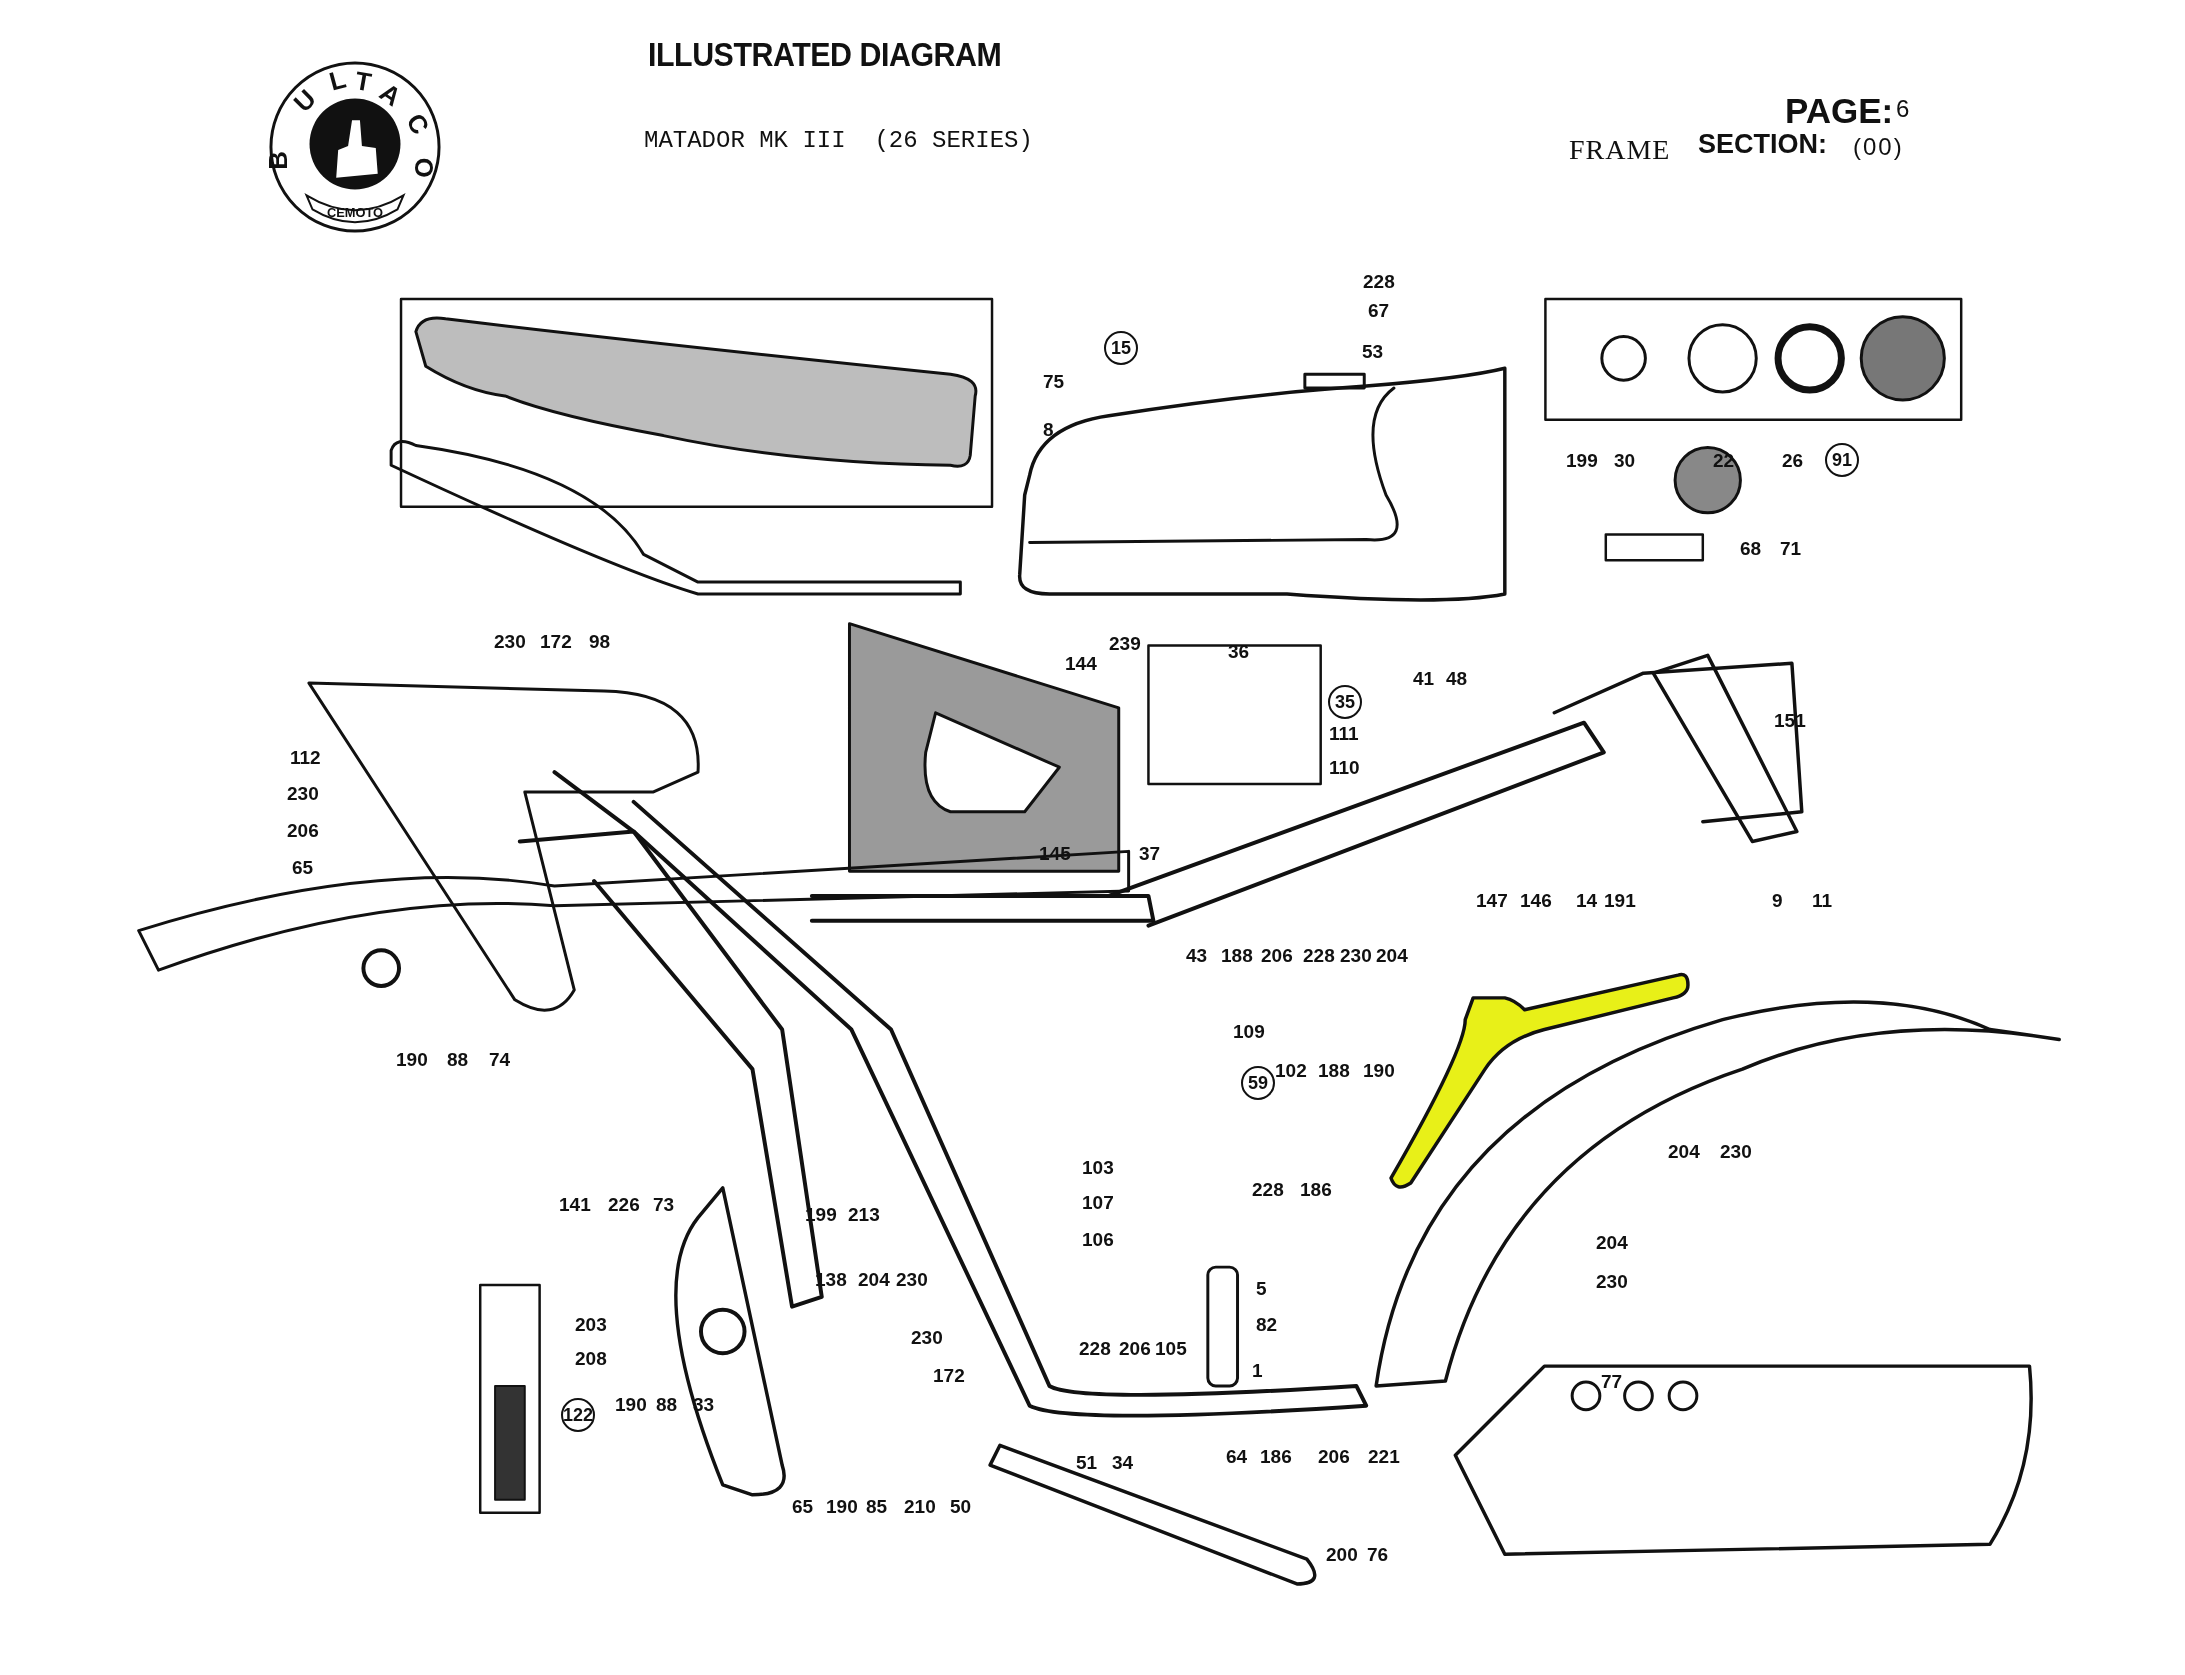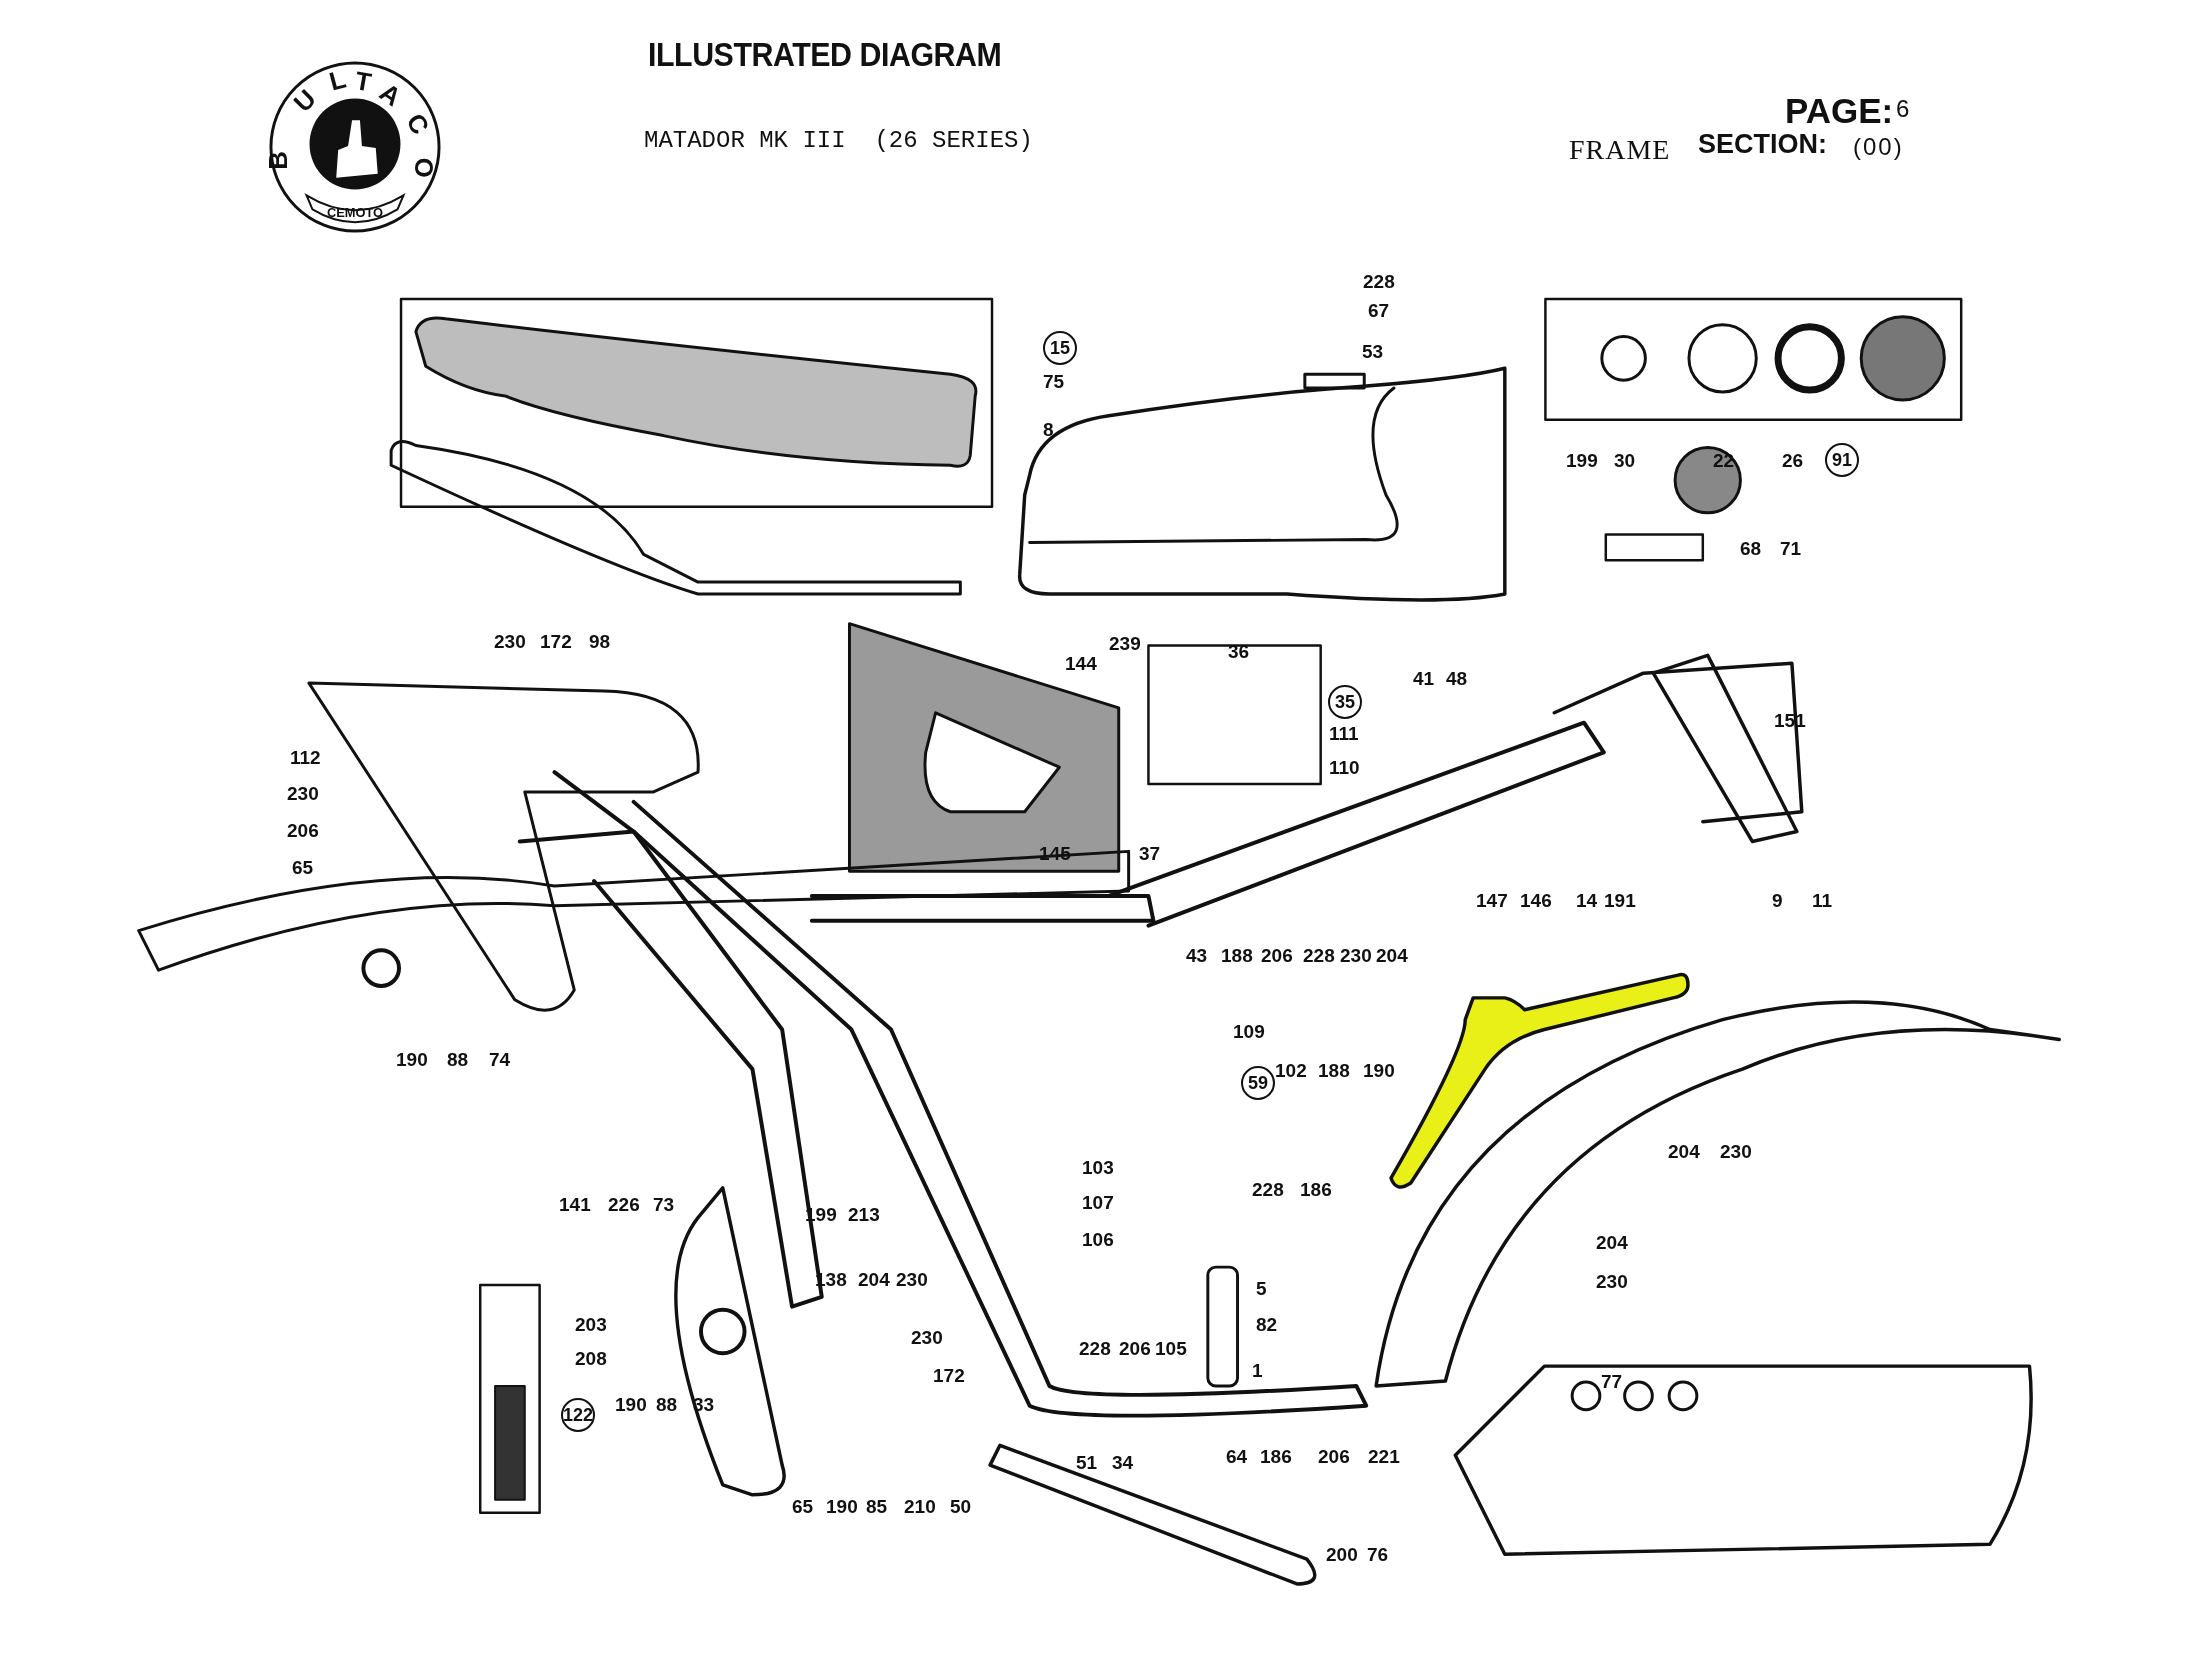--- a/index.html
+++ b/index.html
@@ -97,21 +97,21 @@
     <rect x="500" y="1400" width="30" height="115" fill="#333" stroke-width="2"></rect>
 
     <circle cx="730" cy="1345" r="22" stroke-width="4"></circle>
     <circle cx="385" cy="978" r="18" stroke-width="4"></circle>
 
     <path d="M730 1200 L790 1480 Q800 1510 760 1510 L730 1500 Q650 1300 705 1230 Z" stroke-width="3.5"></path>
   </g>
 </svg>
 
 <div id="labels">
-    <div class="lbl circ" style="left: 1043px; top: 331px; text-align: center;">15</div>
+    <div class="lbl circ" style="left: 1104px; top: 331px; text-align: center;">15</div>
     <div class="lbl" style="left: 1043px; top: 372px;">75</div>
     <div class="lbl" style="left: 1043px; top: 420px;">8</div>
     <div class="lbl" style="left: 1363px; top: 272px;">228</div>
     <div class="lbl" style="left: 1368px; top: 301px;">67</div>
     <div class="lbl" style="left: 1362px; top: 342px;">53</div>
     <div class="lbl" style="left: 1566px; top: 451px;">199</div>
     <div class="lbl" style="left: 1614px; top: 451px;">30</div>
     <div class="lbl" style="left: 1713px; top: 451px;">22</div>
     <div class="lbl" style="left: 1782px; top: 451px;">26</div>
     <div class="lbl circ" style="left: 1825px; top: 443px;">91</div>

